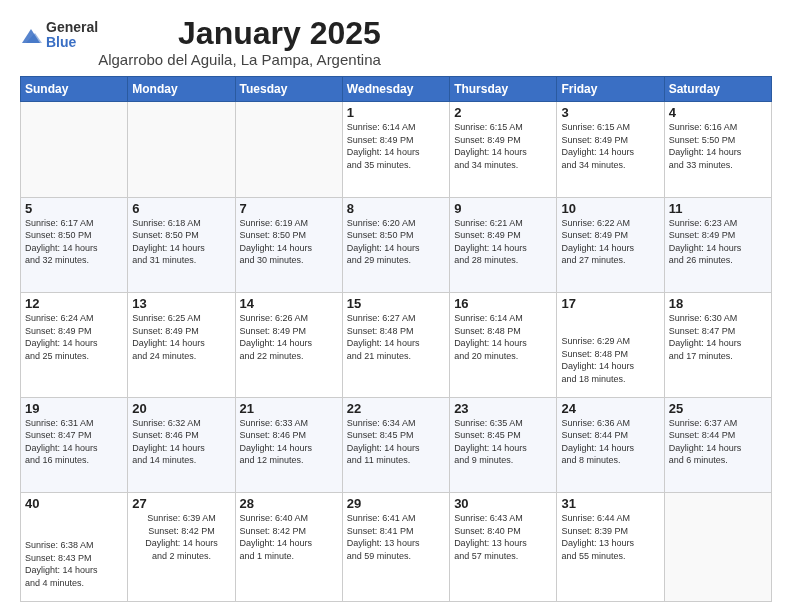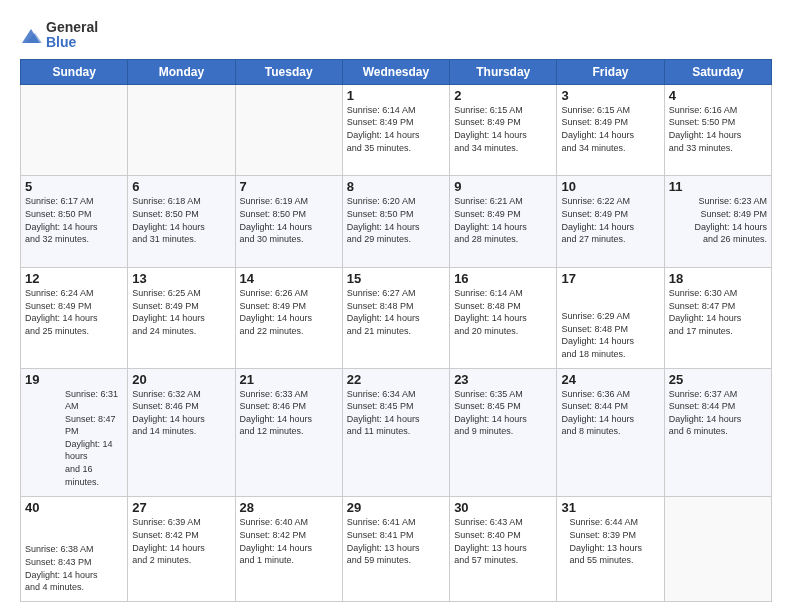--- a/index.html
+++ b/index.html
@@ -62,21 +62,21 @@
       border-collapse: collapse;
       width: 100%;
       table-layout: fixed;
     }
     .calendar th {
       background: #3a6fc4;
       color: #fff;
       font-size: 12px;
       font-weight: bold;
       padding: 5px 4px;
-      text-align: center;
+      text-align: left;
       border: 1px solid #2a5aa0;
     }
     .calendar td {
       border: 1px solid #ccc;
       vertical-align: top;
       padding: 3px 4px;
       font-size: 9.5px;
       color: #333;
       background: #fff;
       height: 88px;
@@ -108,20 +108,24 @@
     <div class="logo">
       <svg class="logo-icon" viewBox="0 0 22 22">
         <rect x="0" y="0" width="22" height="22" fill="none"></rect>
         <polygon points="2,18 11,4 20,18" fill="#3a6fc4" opacity="0.85"></polygon>
         <polygon points="6,18 15,8 22,18" fill="#3a6fc4" opacity="0.5"></polygon>
       </svg>
       <div class="logo-text">
         <span class="logo-general">General</span>
         <span class="logo-blue">Blue</span>
       </div>
+    </div>
+    <div class="title-block">
+      <div class="month-title">January 2025</div>
+      <div class="location-title">Algarrobo del Aguila, La Pampa, Argentina</div>
     </div>
   </div>
 
   <table class="calendar">
     <thead>
       <tr>
         <th>Sunday</th>
         <th>Monday</th>
         <th>Tuesday</th>
         <th>Wednesday</th>
@@ -202,21 +206,21 @@
           </td>
           <td>
             <span class="day-num">10</span>
             <div class="day-info" style="white-space: pre-line;">Sunrise: 6:22 AM
 Sunset: 8:49 PM
 Daylight: 14 hours
 and 27 minutes.</div>
           </td>
           <td>
             <span class="day-num">11</span>
-            <div class="day-info" style="white-space: pre-line; text-align: right;">Sunrise: 6:23 AM
+            <div class="day-info" style="white-space: pre-line;">Sunrise: 6:23 AM
 Sunset: 8:49 PM
 Daylight: 14 hours
 and 26 minutes.</div>
           </td>
         </tr>
         <tr>
           <td>
             <span class="day-num">12</span>
             <div class="day-info" style="white-space: pre-line;">Sunrise: 6:24 AM
 Sunset: 8:49 PM
@@ -262,21 +266,21 @@
             <span class="day-num">18</span>
             <div class="day-info" style="white-space: pre-line;">Sunrise: 6:30 AM
 Sunset: 8:47 PM
 Daylight: 14 hours
 and 17 minutes.</div>
           </td>
         </tr>
         <tr>
           <td>
             <span class="day-num">19</span>
-            <div class="day-info" style="white-space: pre-line; margin-left: 40px;">Sunrise: 6:31 AM
+            <div class="day-info" style="white-space: pre-line;">Sunrise: 6:31 AM
 Sunset: 8:47 PM
 Daylight: 14 hours
 and 16 minutes.</div>
           </td>
           <td>
             <span class="day-num">20</span>
             <div class="day-info" style="white-space: pre-line;">Sunrise: 6:32 AM
 Sunset: 8:46 PM
 Daylight: 14 hours
 and 14 minutes.</div>
@@ -320,21 +324,21 @@
         <tr>
           <td>
             <span class="day-num">40</span>
             <div class="day-info" style="white-space: pre-line; margin-top: 28px;">Sunrise: 6:38 AM
 Sunset: 8:43 PM
 Daylight: 14 hours
 and 4 minutes.</div>
           </td>
           <td>
             <span class="day-num">27</span>
-            <div class="day-info" style="white-space: pre-line;">Sunrise: 6:39 AM
+            <div class="day-info" style="white-space: pre-line; text-align: center;">Sunrise: 6:39 AM
 Sunset: 8:42 PM
 Daylight: 14 hours
 and 2 minutes.</div>
           </td>
           <td>
             <span class="day-num">28</span>
             <div class="day-info" style="white-space: pre-line;">Sunrise: 6:40 AM
 Sunset: 8:42 PM
 Daylight: 14 hours
 and 1 minute.</div>
@@ -348,21 +352,21 @@
           </td>
           <td>
             <span class="day-num">30</span>
             <div class="day-info" style="white-space: pre-line;">Sunrise: 6:43 AM
 Sunset: 8:40 PM
 Daylight: 13 hours
 and 57 minutes.</div>
           </td>
           <td>
             <span class="day-num">31</span>
-            <div class="day-info" style="white-space: pre-line; margin-left: 8px;">Sunrise: 6:44 AM
+            <div class="day-info" style="white-space: pre-line;">Sunrise: 6:44 AM
 Sunset: 8:39 PM
 Daylight: 13 hours
 and 55 minutes.</div>
           </td>
           <td class="empty-cell"></td>
         </tr>
       </tbody>
   </table>
 </div>
 

